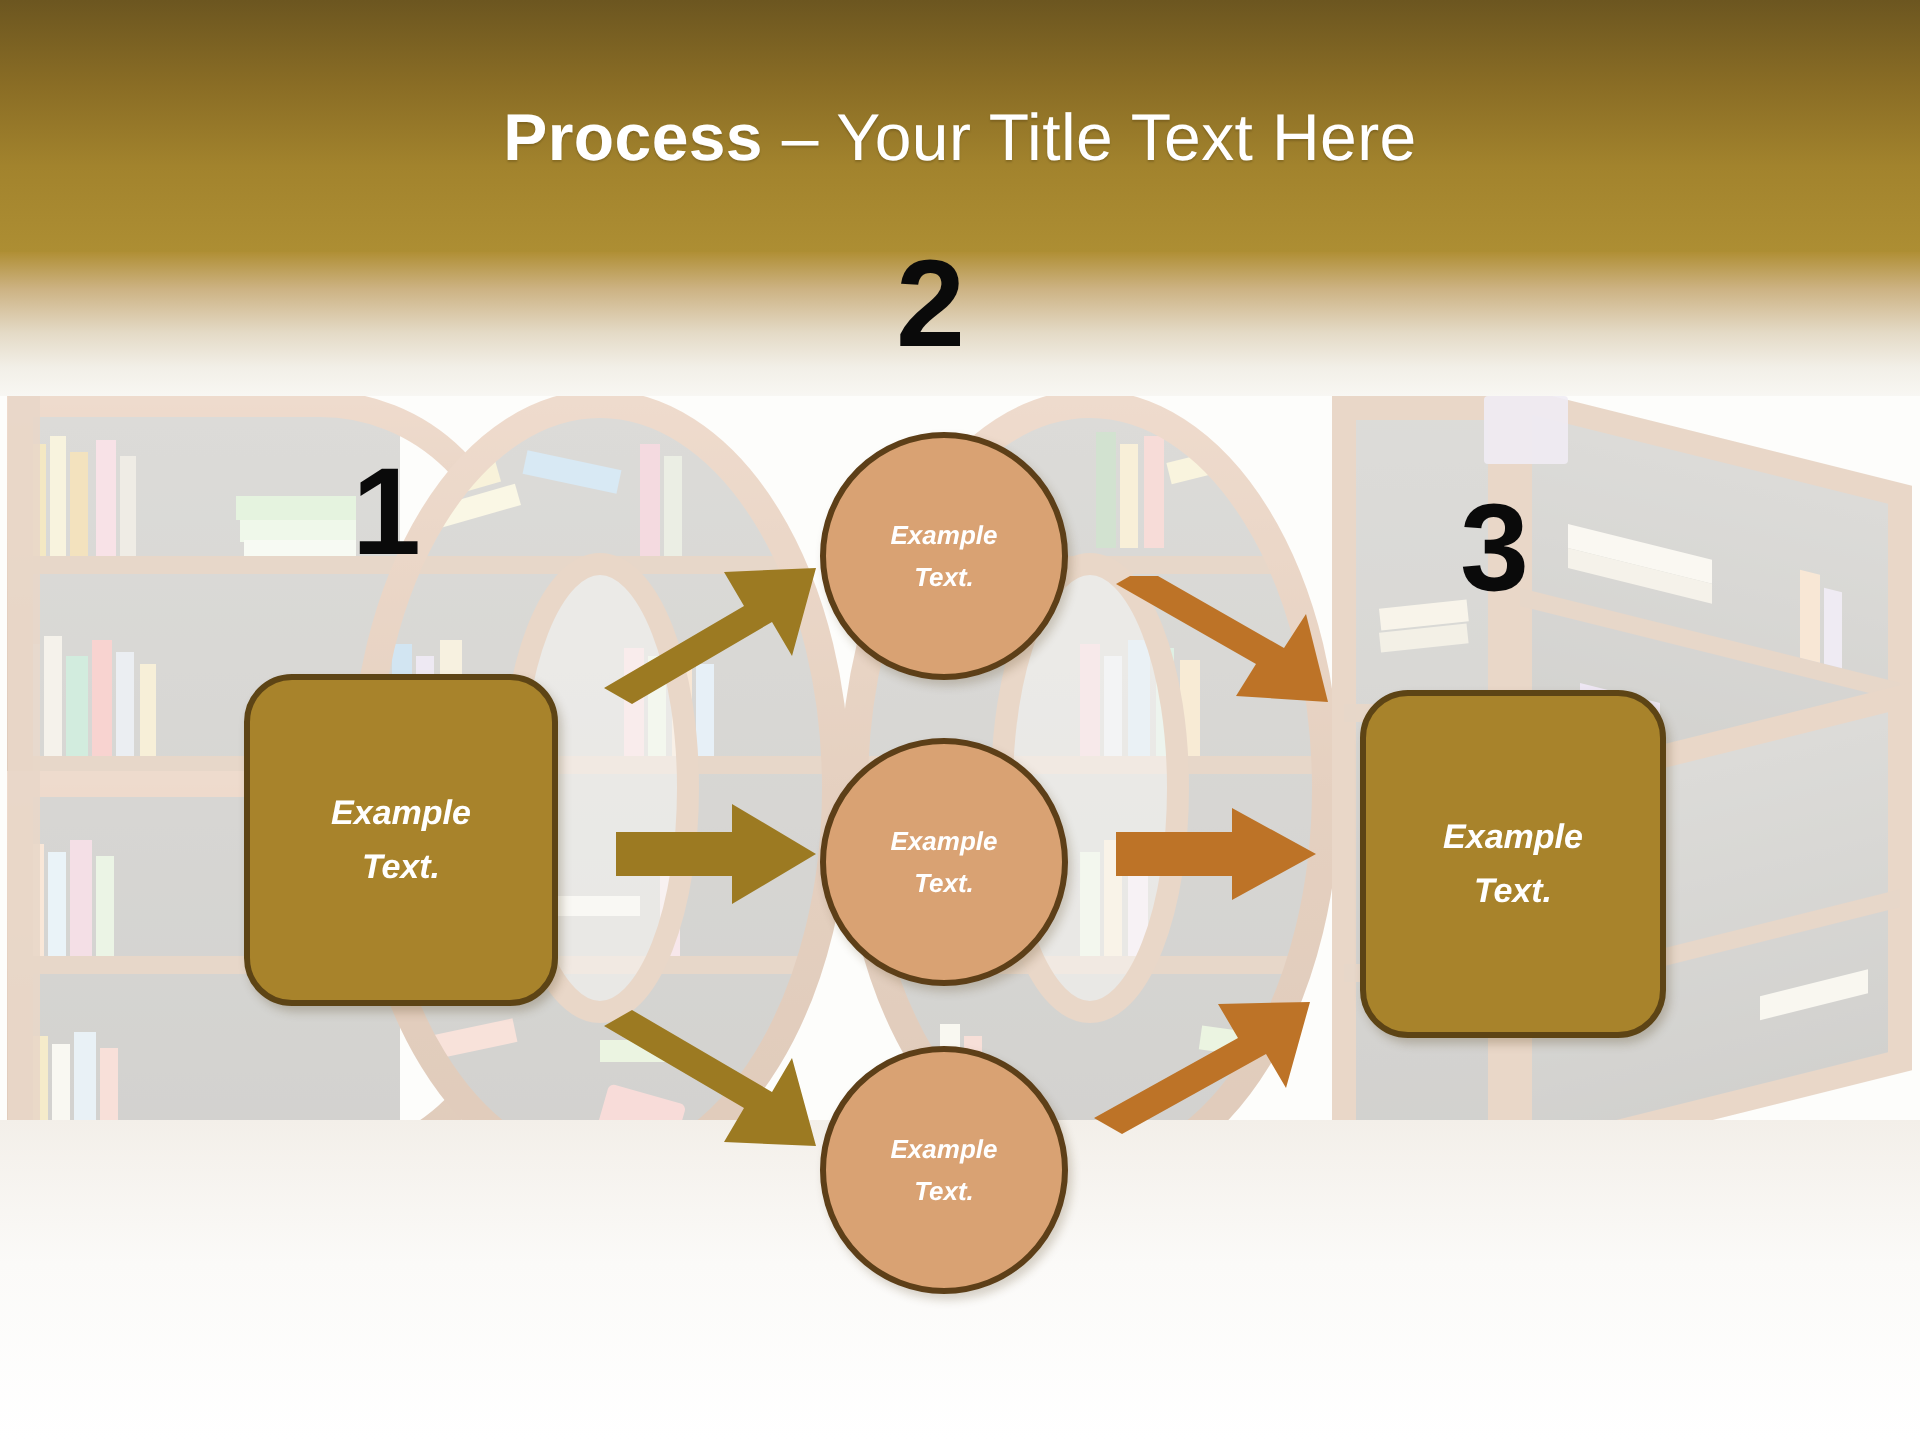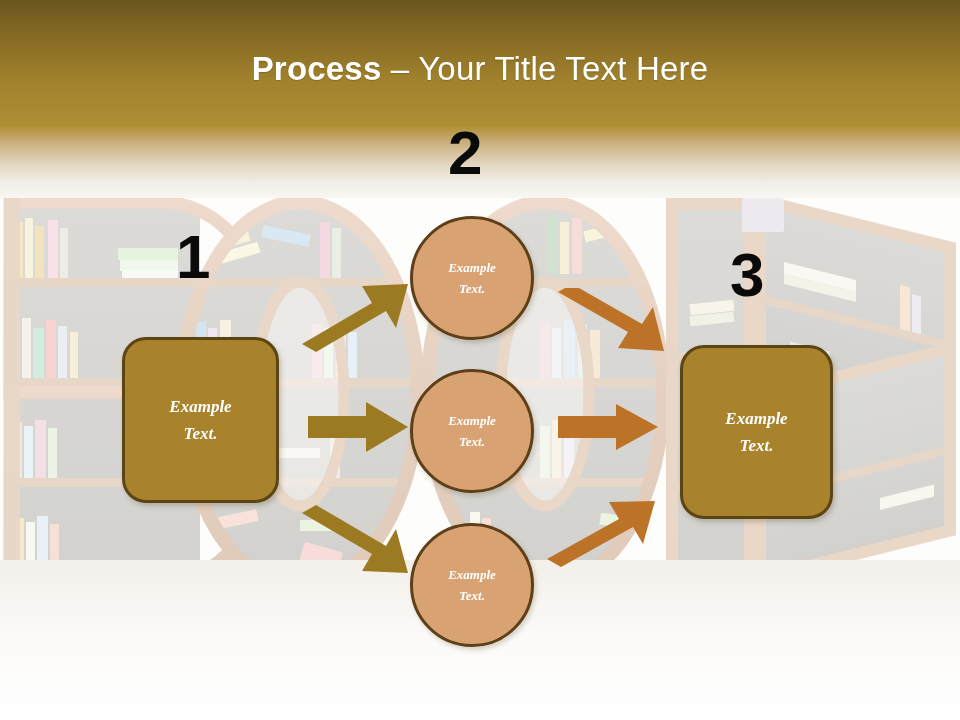--- a/index.html
+++ b/index.html
@@ -130,21 +130,21 @@
     box-shadow: 2px 3px 5px rgba(80,60,20,0.22);
   }
   #circle-1 { left: 410px; top: 216px; }
   #circle-2 { left: 410px; top: 369px; }
   #circle-3 { left: 410px; top: 523px; }
 
   
   .arrow { position: absolute; }
 
   
-  .line { display: block; font-family: Liberation Serif, serif; }
+  .line { display: block; }
 </style>
 </head>
 <body>
 
 <div id="stage">
 
   <svg id="bg-art" viewBox="0 0 960 430" preserveAspectRatio="none">
     <defs>
       <linearGradient id="woodG" x1="0" y1="0" x2="0" y2="1">
         <stop offset="0%" stop-color="#d8a583"></stop>

